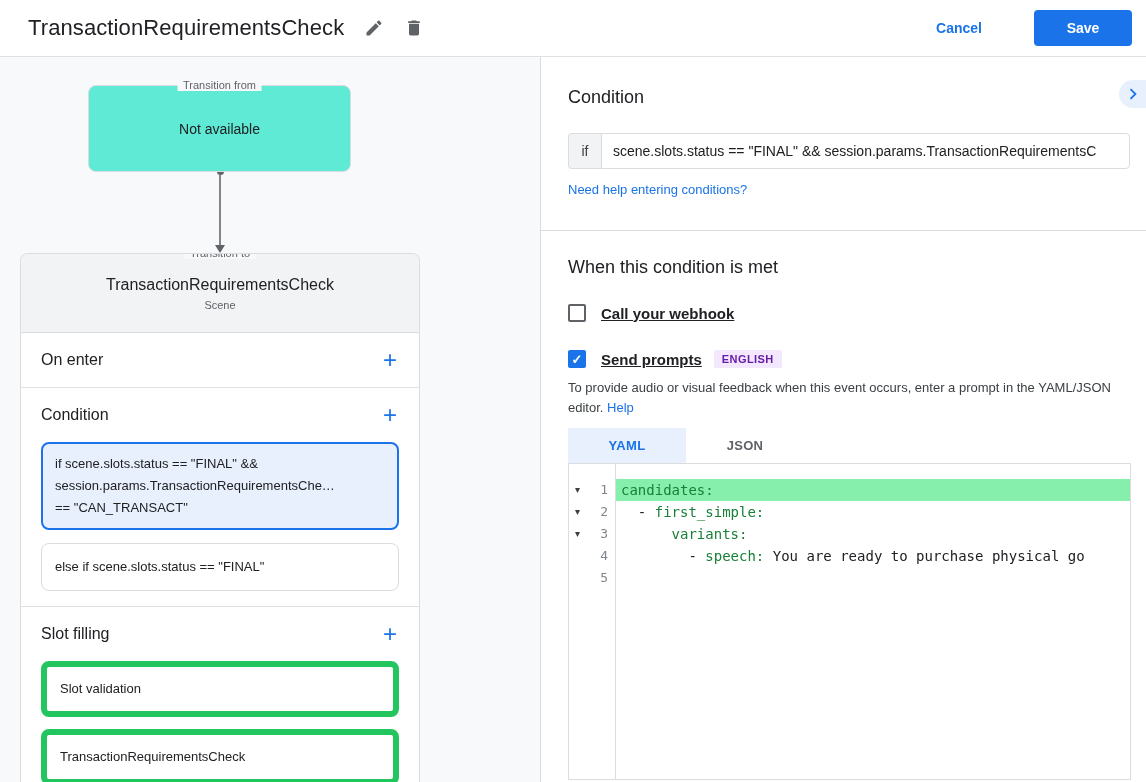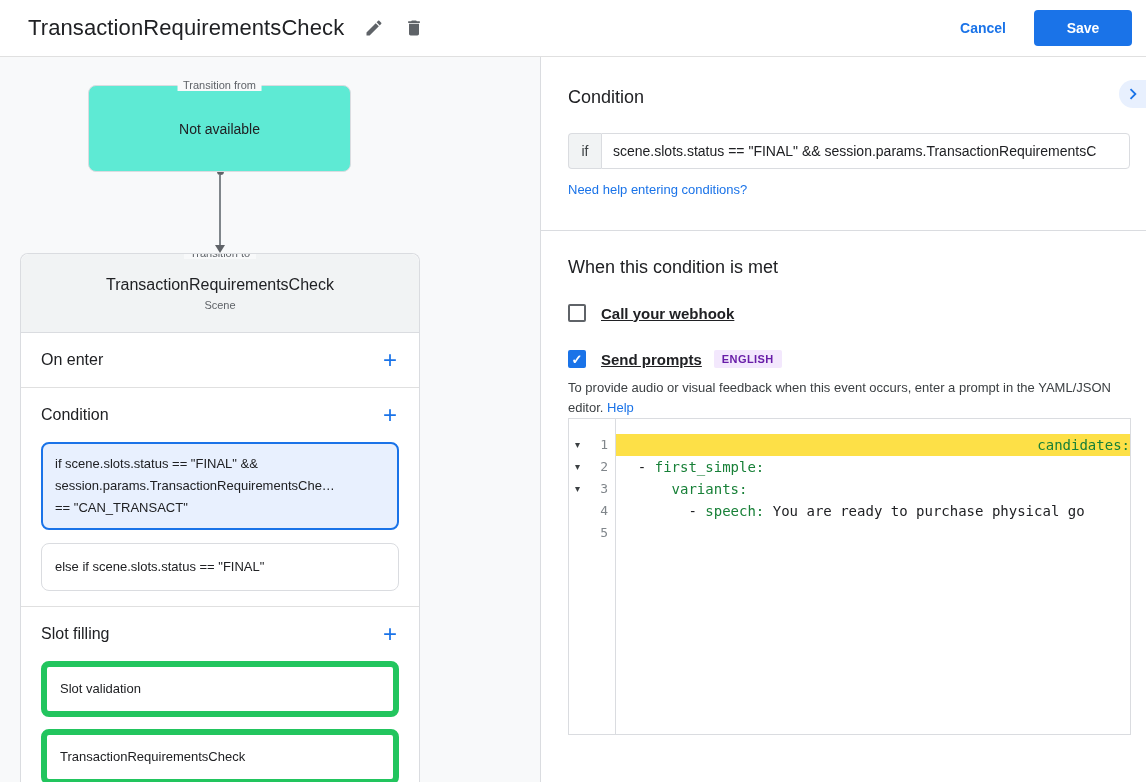--- a/index.html
+++ b/index.html
@@ -9,21 +9,21 @@
 
   
   .topbar { height:57px; flex:0 0 57px; display:flex; align-items:center;
             padding:0 14px 0 28px; border-bottom:1px solid #e0e0e0; background:#fff; }
   .topbar h1 { font-size:22px; font-weight:400; color:#202124; letter-spacing:.1px; white-space:nowrap; }
   .icon-btn { width:40px; height:40px; border:none; background:transparent; display:flex;
               align-items:center; justify-content:center; cursor:pointer; border-radius:50%; }
   .icon-btn svg { width:20px; height:20px; fill:#5f6368; }
   .edit-btn { margin-left:10px; }
   .topbar .spacer { flex:1; }
-  .cancel-link { color:#1a73e8; font-size:14px; font-weight:700; text-decoration:none; margin-right:28px; }
+  .cancel-link { color:#1a73e8; font-size:14px; font-weight:700; text-decoration:none; margin-right:52px; }
   .save-btn { background:#1a73e8; color:#fff; border:none; border-radius:4px; font-size:14px;
               font-weight:700; padding:0 24px; height:36px; min-width:98px; cursor:pointer; font-family:inherit; }
 
   .content { flex:1; display:flex; overflow:hidden; }
 
   
   .canvas { width:541px; flex:0 0 541px; background:#f8f9fa; border-right:1px solid #dadce0; overflow:hidden; }
   .from-box { position:relative; width:263px; height:87px; margin:28px 0 0 88px; background:#5eead4;
               border:1px solid #dadce0; border-radius:8px; display:flex; align-items:center; justify-content:center; }
   .float-label { position:absolute; top:-7px; left:50%; transform:translateX(-50%); background:#f8f9fa;
@@ -87,21 +87,21 @@
 
   .editor { display:flex; margin-right:15px; border:1px solid #dadce0; height:317px; overflow:hidden;
             font-family:"DejaVu Sans Mono", monospace; font-size:14px; line-height:22px; background:#fff; }
   .gutter { width:47px; flex:0 0 47px; border-right:1px solid #dadce0; padding-top:15px; }
   .gutter-row { height:22px; display:flex; align-items:center; }
   .fold { width:17px; text-align:center; font-size:10px; color:#3c4043;
           font-family:"Liberation Sans", sans-serif; cursor:pointer; }
   .line-num { flex:1; text-align:right; padding-right:7px; font-size:13px; color:#80868b; }
   .code { flex:1; padding-top:15px; overflow:hidden; cursor:text; }
   .code-line { height:22px; white-space:pre; padding-left:5px; }
-  .code-line.hl { background:#fde047;text-align:right; }
+  .code-line.hl { background:#86efac; }
   .tok-key { color:#188038; }
   .tok-plain { color:#202124; }
 </style>
 </head>
 <body>
 
 <div class="page">
 
   <header class="topbar">
     <h1>TransactionRequirementsCheck</h1>
@@ -213,20 +213,24 @@
         <div class="checkbox checked">
           <span>✓</span>
         </div>
         <span class="check-label">Send prompts</span>
         <span class="lang-badge">ENGLISH</span>
       </div>
 
       <p class="prompt-help"><span>To provide audio or visual feedback when this event occurs, enter a prompt in the YAML/JSON editor.</span>
         <a href="#" class="inline-link">Help</a></p>
 
+      <div class="tabs">
+        <div class="tab active">YAML</div>
+        <div class="tab">JSON</div>
+      </div>
 
       <div class="editor">
         <div class="gutter">
           <div class="gutter-row">
             <span class="fold">▾</span>
             <span class="line-num">1</span>
           </div>
           <div class="gutter-row">
             <span class="fold">▾</span>
             <span class="line-num">2</span>

